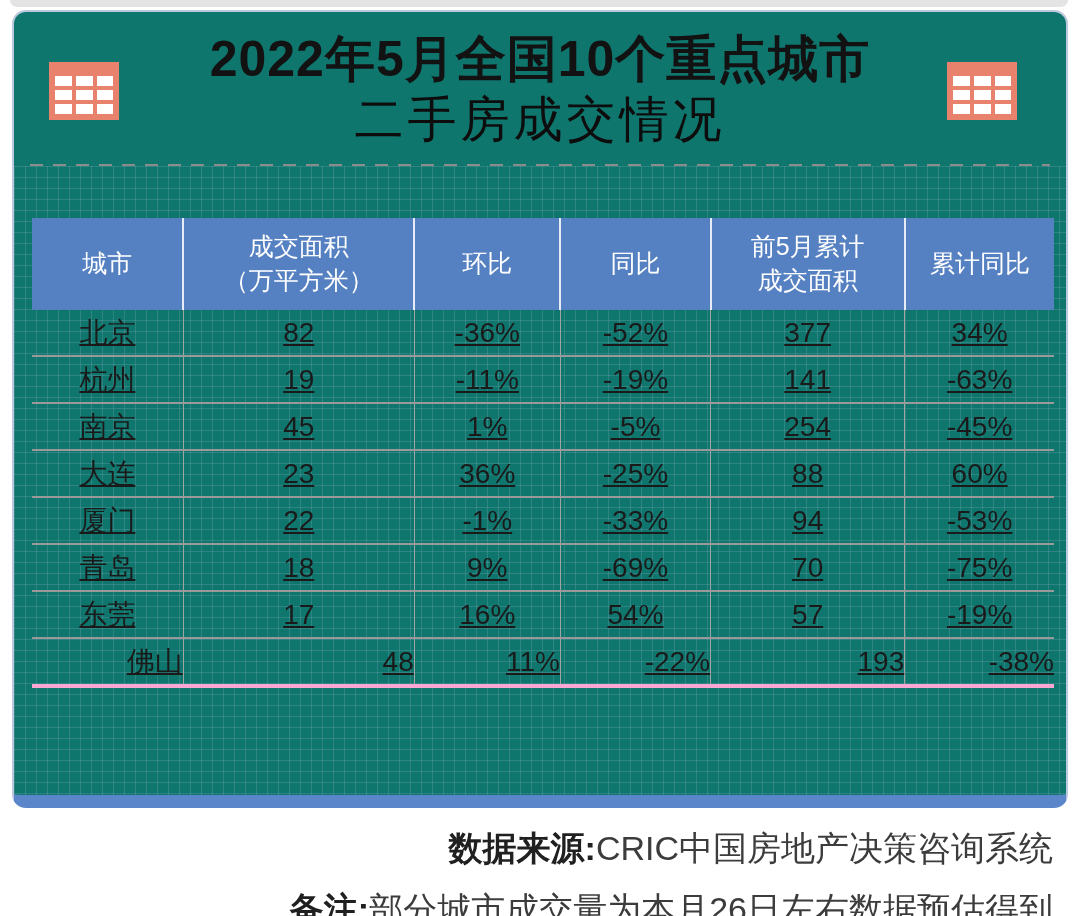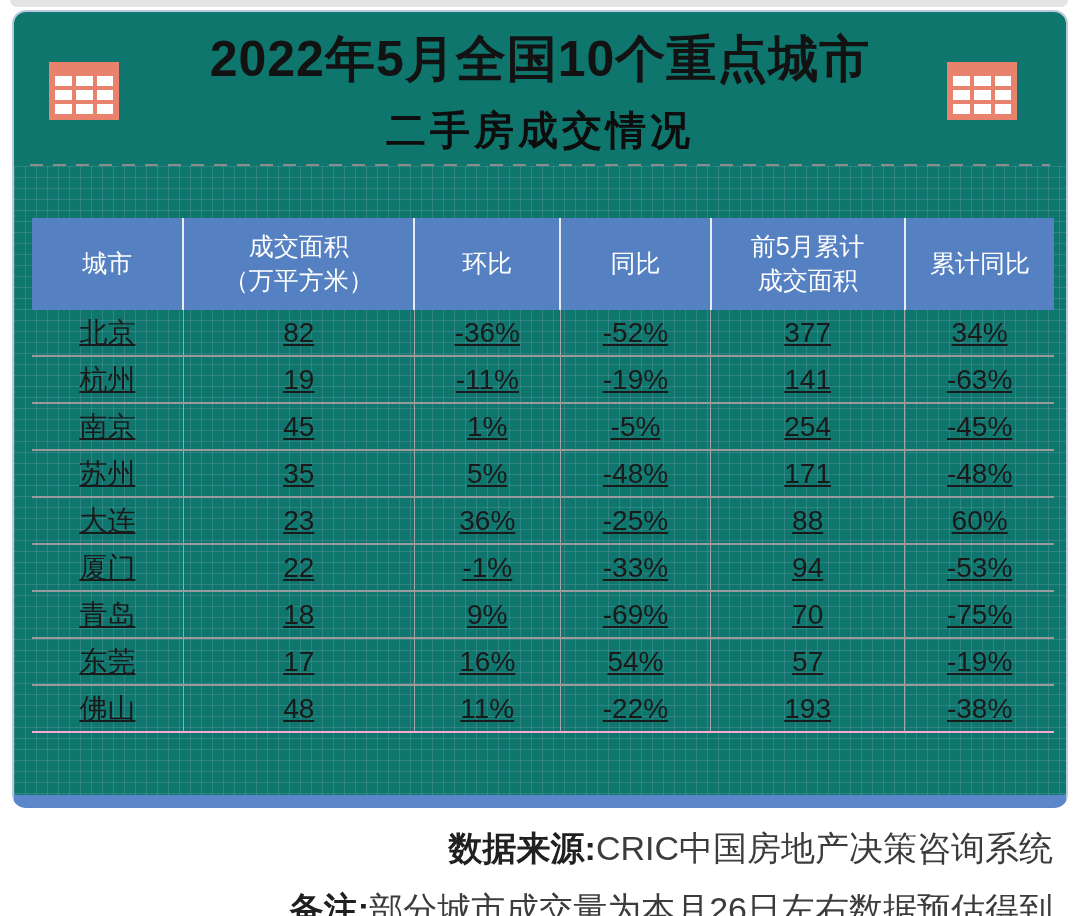--- a/index.html
+++ b/index.html
@@ -26,22 +26,22 @@
     background-image:
       repeating-linear-gradient(to right, rgba(176,190,212,0.20) 0 1px, transparent 1px 11px),
       repeating-linear-gradient(to bottom, rgba(176,190,212,0.20) 0 1px, transparent 1px 11px);
     pointer-events:none;
   }
   .title-block{position:relative;padding-top:20px;text-align:center;z-index:2;}
   .title-line1{
     font-size:50px;font-weight:700;color:#121212;letter-spacing:1px;line-height:1.1;
   }
   .title-line2{
-    font-size:40px;font-weight:700;color:#0d0d0d;letter-spacing:4px;line-height:1.1;
-    margin-top:21px;
+    font-size:49px;font-weight:400;color:#0d0d0d;letter-spacing:4px;line-height:1.1;
+    margin-top:6px;
   }
   .deco-icon{position:absolute;top:50px;width:70px;height:58px;z-index:2;}
   .deco-icon.left{left:35px;}
   .deco-icon.right{right:49px;}
   .divider{
     position:absolute;left:16px;right:16px;top:152px;height:2px;
     background:repeating-linear-gradient(to right,#8c8c8c 0 13px,transparent 13px 23px);
     z-index:2;
   }
   .tbl-wrap{position:absolute;left:18px;top:206px;width:1022px;z-index:3;}
@@ -57,21 +57,21 @@
   table.data th:first-child{border-left:none;}
   table.data td{
     height:45px;text-align:center;vertical-align:middle;
     font-size:28px;color:#1a1a1a;padding:0;
     border-top:2px solid #9a9a9a;border-left:1px solid #a3a3a3;
     background:transparent;
     text-decoration:underline;
   }
   table.data tbody tr:first-child td{border-top:none;}
   table.data td:first-child{border-left:none;}
-  table.data tbody tr:last-child td{border-bottom:2px solid #f9a8d4;}
+  table.data tbody tr:last-child td{border-bottom:4px solid #f9a8d4;text-align:right;}
   .footer{
     position:absolute;right:27px;top:818px;text-align:right;
     font-size:34px;color:#3c3c3c;line-height:1.8;z-index:2;
   }
   .footer b{font-weight:700;color:#202020;}
 </style>
 </head>
 <body>
 
 <div class="top-edge"></div>
@@ -152,28 +152,20 @@
           </tr>
           <tr>
             <td>南京</td>
             <td>45</td>
             <td>1%</td>
             <td>-5%</td>
             <td>254</td>
             <td>-45%</td>
           </tr>
           <tr>
-            <td>苏州</td>
-            <td>35</td>
-            <td>5%</td>
-            <td>-48%</td>
-            <td>171</td>
-            <td>-48%</td>
-          </tr>
-          <tr>
             <td>大连</td>
             <td>23</td>
             <td>36%</td>
             <td>-25%</td>
             <td>88</td>
             <td>60%</td>
           </tr>
           <tr>
             <td>厦门</td>
             <td>22</td>

